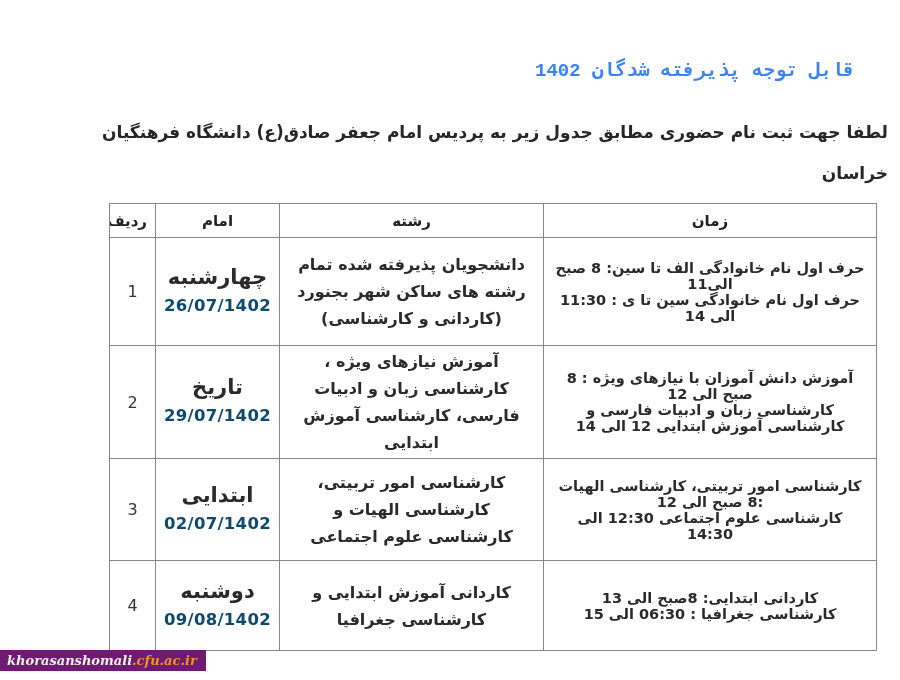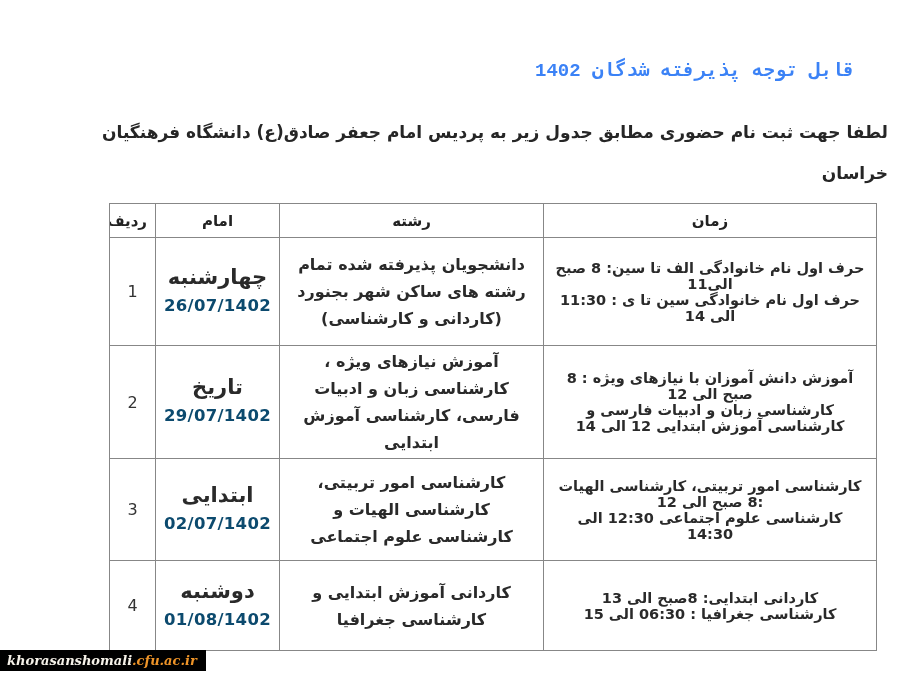--- a/index.html
+++ b/index.html
@@ -106,21 +106,21 @@
     line-height: 16px;
   }
   td.timecell { padding: 4px 10px; }
 
   
   .watermark {
     position: absolute;
     left: 0;
     top: 650px;
     height: 21px;
-    background: #000000;
+    background: #701a75;
     display: flex;
     align-items: center;
     padding: 0 9px 0 7px;
     font-family: "DejaVu Serif", "Liberation Serif", serif;
     font-style: italic;
     font-weight: bold;
     font-size: 13px;
     white-space: nowrap;
   }
   .watermark .site   { color: #f6f2e9; }
@@ -192,21 +192,21 @@
         </td>
         <td class="timecell">
           <div class="tline">کارشناسی امور تربیتی، کارشناسی الهیات :8 صبح الی 12</div>
           <div class="tline">کارشناسی علوم اجتماعی 12:30 الی 14:30</div>
         </td>
       </tr>
       <tr>
         <td class="rownum">4</td>
         <td>
           <div class="weekday">دوشنبه</div>
-          <div class="datenum">01/08/1402</div>
+          <div class="datenum">09/08/1402</div>
         </td>
         <td>
           <div class="major">کاردانی آموزش ابتدایی و کارشناسی جغرافیا</div>
         </td>
         <td class="timecell">
           <div class="tline">کاردانی ابتدایی: 8صبح الی 13</div>
           <div class="tline">کارشناسی جغرافیا : 06:30 الی 15</div>
         </td>
       </tr>
     </tbody>

